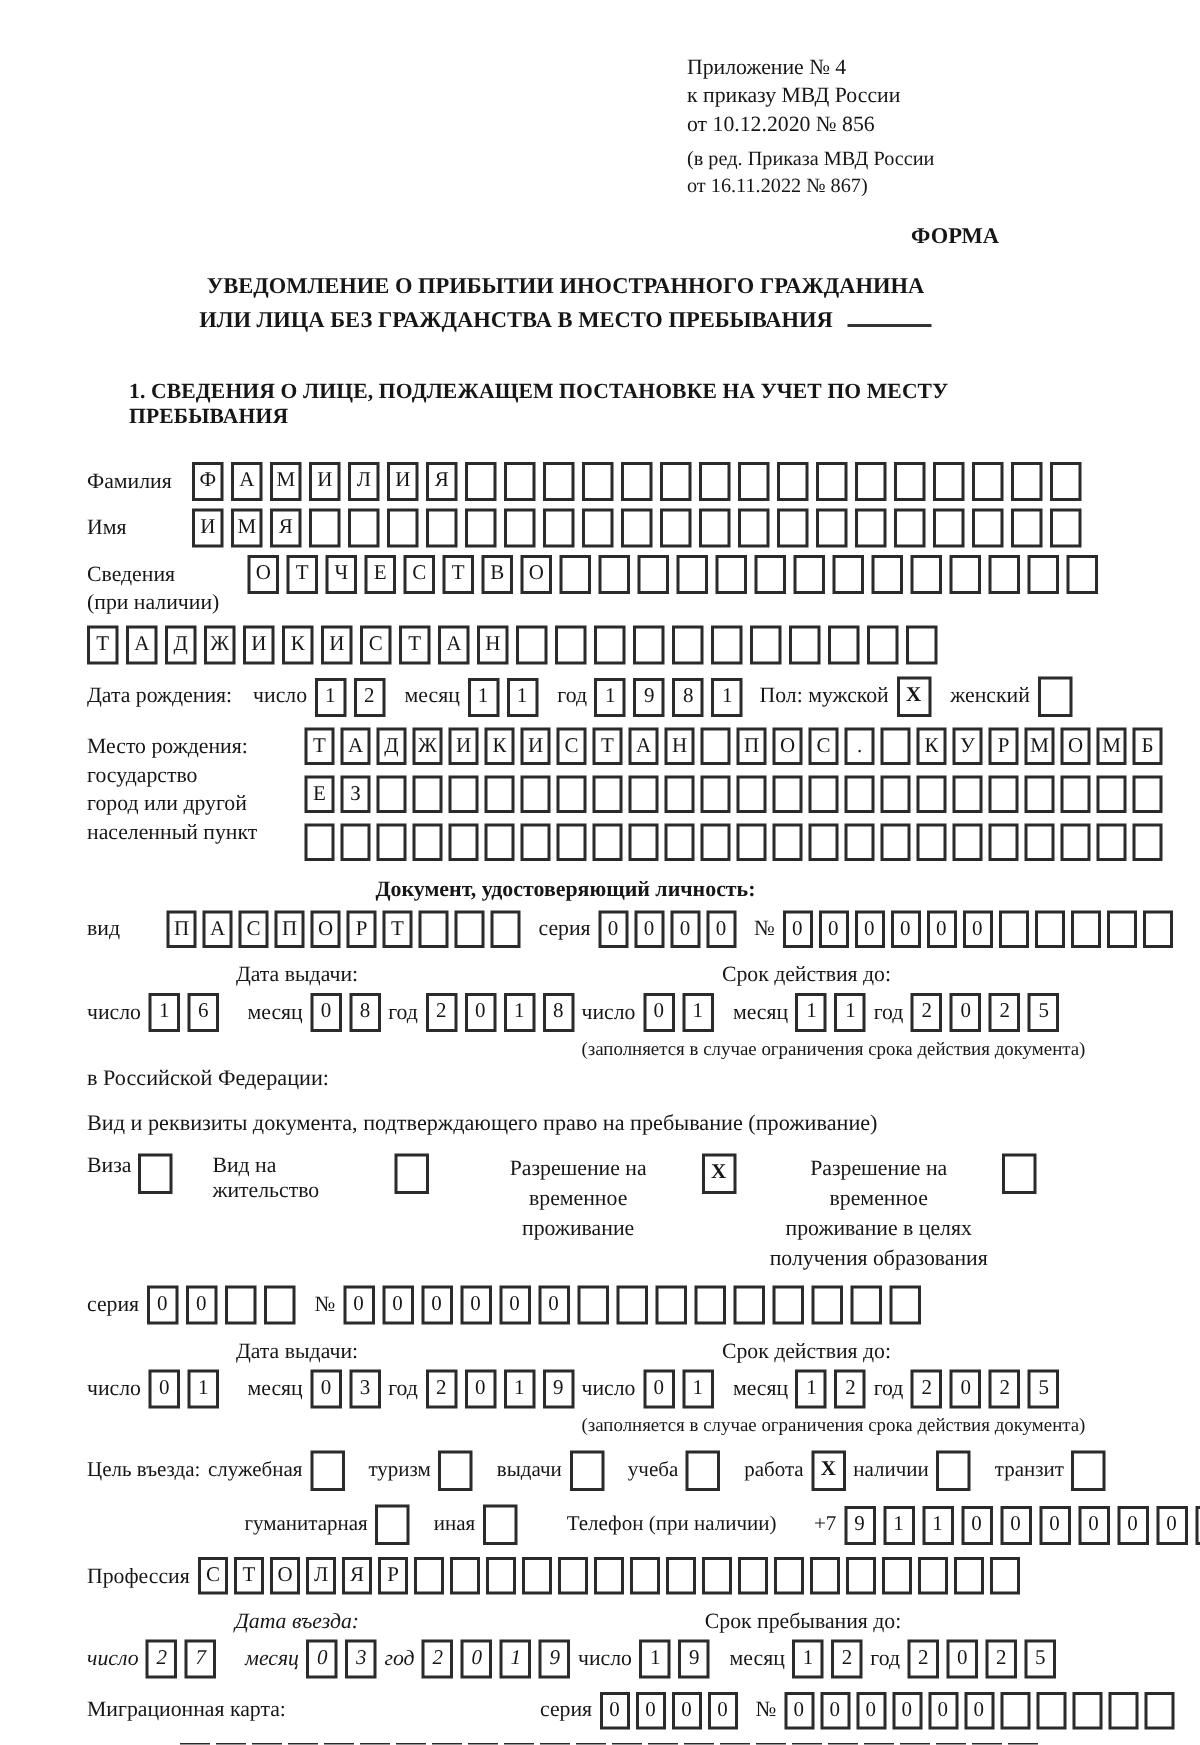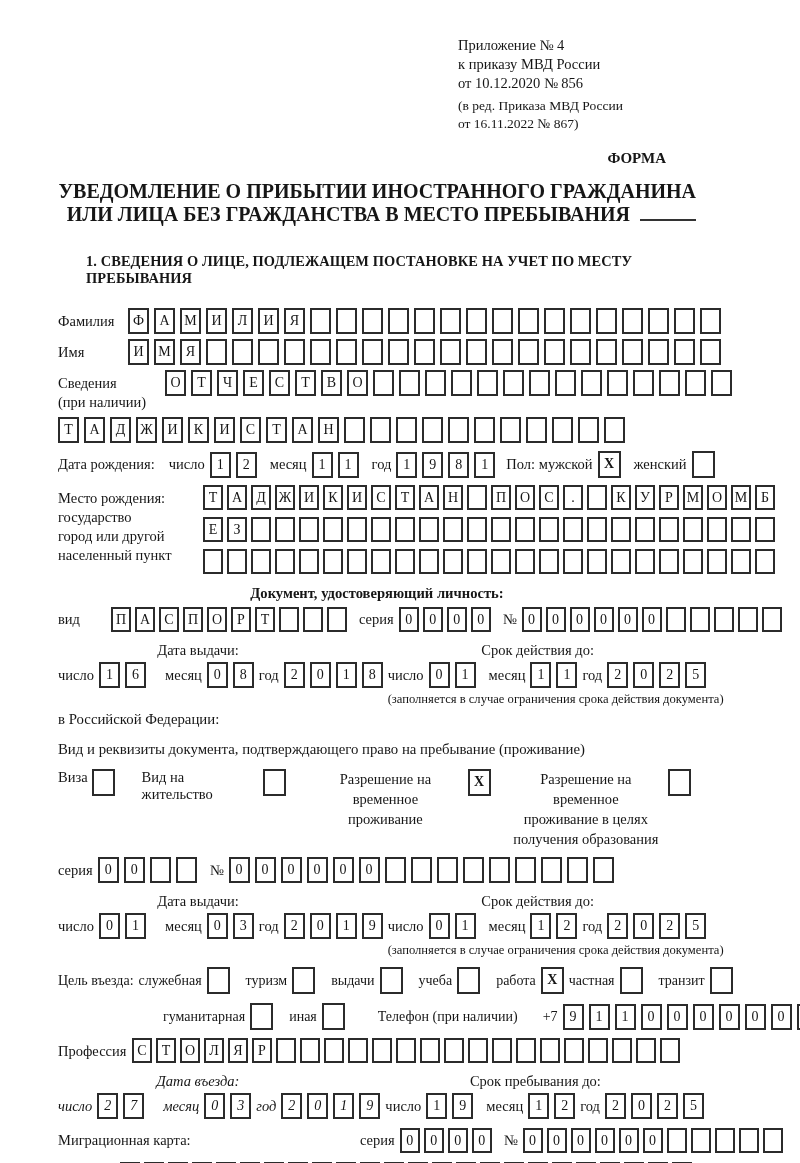--- a/index.html
+++ b/index.html
@@ -5,21 +5,21 @@
   html,body{margin:0;padding:0;background:#ffffff;}
   body{width:800px;height:1163px;overflow:hidden;color:#161616;
        font-family:"Liberation Serif", serif;}
   .page{box-sizing:border-box;width:720px;height:1163px;padding:36px 24px 0 58px;}
 
   
   .hdr{width:238px;margin-left:auto;font-size:14.5px;line-height:19px;}
   .hdr .sub{font-size:13.5px;line-height:18px;margin-top:4px;}
   .forma{text-align:right;padding-right:30px;font-weight:bold;font-size:15px;margin-top:17px;}
 
-  .title{text-align:right;font-weight:bold;font-size:20px;line-height:23px;margin-top:13px;}
+  .title{text-align:center;font-weight:bold;font-size:15px;line-height:23px;margin-top:13px;}
   .blank{display:inline-block;width:56px;height:3px;border-bottom:2.5px solid #333;margin-left:10px;}
   .sheading{font-weight:bold;font-size:14.4px;margin-top:27px;letter-spacing:.1px;margin-left:28px;}
 
   
   .frow{display:flex;align-items:flex-start;margin-top:5px;}
   .flabel{font-size:14.5px;line-height:19px;padding-top:4px;flex:none;}
   .cells{display:flex;flex:none;}
   .cell{flex:none;width:21px;height:26px;margin-right:5px;box-sizing:border-box;
         border:2px solid #2b2b2b;font-size:14px;font-weight:normal;text-align:center;line-height:22px;}
   .c24 .cell{width:20px;height:25px;margin-right:4px;line-height:21px;}
@@ -524,21 +524,21 @@
         <span class="cell"></span>
       </span>
     <span class="plbl pgap">учеба</span>
     <span class="cells cb">
         <span class="cell"></span>
       </span>
     <span class="plbl pgap">работа</span>
     <span class="cells cb">
         <span class="cell">X</span>
       </span>
-    <span class="plbl">частная</span>
+    <span class="plbl">наличии</span>
     <span class="cells cb">
         <span class="cell"></span>
       </span>
     <span class="plbl pgap">транзит</span>
     <span class="cells cb">
         <span class="cell"></span>
       </span>
   </div>
 
   <div class="prow" style="padding-left:105px;">

